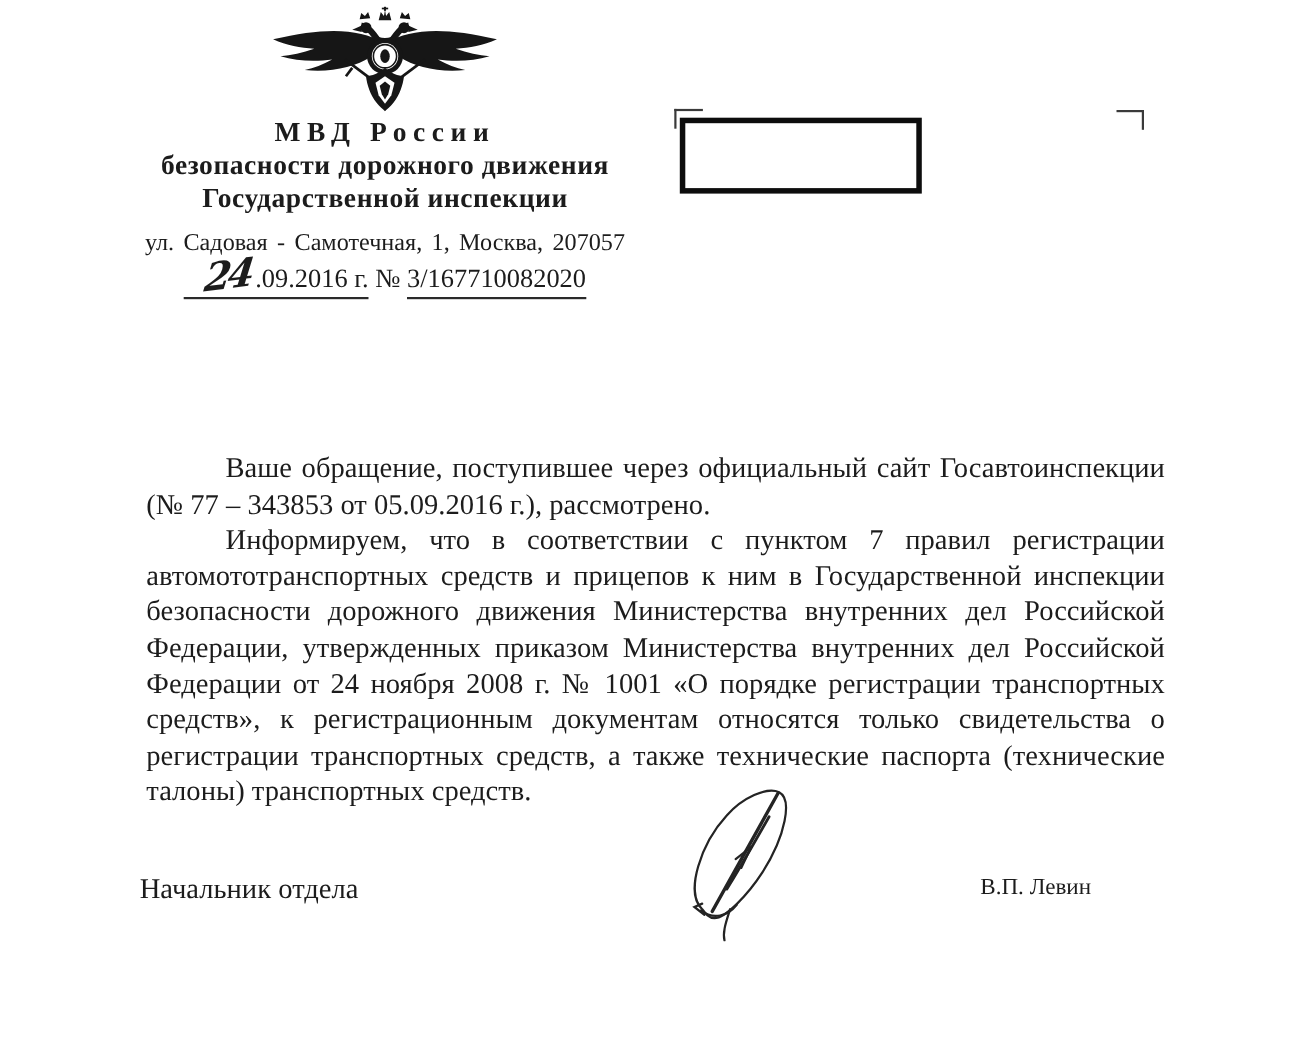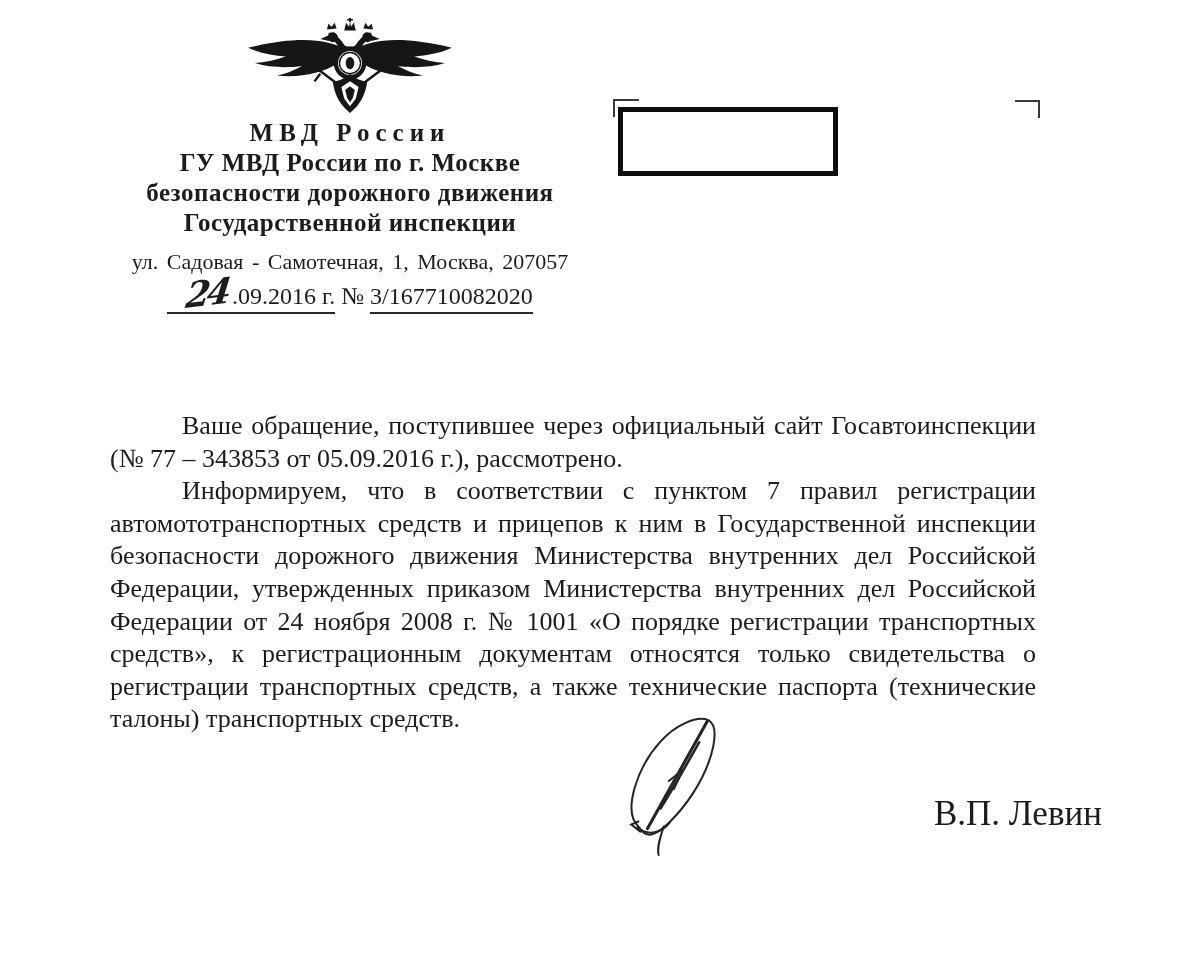--- a/index.html
+++ b/index.html
@@ -1,21 +1,21 @@
 <!DOCTYPE html>
 <html><head>
 <meta charset="utf-8">
 <style>
   html,body{margin:0;padding:0;background:#fff;}
   .page{
     position:relative;width:1187px;height:954px;background:#ffffff;
     font-family:"Liberation Serif","DejaVu Serif",serif;color:#1c1c1c;overflow:hidden;
   }
   
-  .letterhead{position:absolute;left:113px;top:18px;width:474px;text-align:center;}
+  .letterhead{position:absolute;left:113px;top:6px;width:474px;text-align:center;}
   .emblem{display:block;margin:0 auto 4px auto;width:216px;height:96px;}
   .org-line{font-weight:bold;font-size:25px;line-height:30px;letter-spacing:.5px;white-space:nowrap;}
   .org-line.first{letter-spacing:6px;}
   .org-line.last{font-size:22px;line-height:28px;letter-spacing:.3px;}
   .address-line{font-size:22px;line-height:26px;margin-top:11px;word-spacing:3px;white-space:nowrap;}
   .date-line{font-size:24px;line-height:30px;margin-top:6px;white-space:nowrap;}
   .u-seg{border-bottom:2px solid #2a2a2a;display:inline-block;padding-bottom:1px;}
   .u-lead{display:inline-block;width:18px;}
   .hand-day{
     display:inline-block;font-family:"DejaVu Serif",serif;font-style:italic;font-weight:bold;
@@ -23,26 +23,26 @@
     transform:rotate(-7deg) skewX(-14deg);vertical-align:-1px;padding:0 3px 0 1px;
   }
   
   .stamp-box{position:absolute;left:618px;top:107px;width:220px;height:69px;
     border:5px solid #0d0d0d;box-sizing:border-box;background:#fff;}
   .crop-mark-left{position:absolute;left:613px;top:99px;width:24px;height:16px;
     border-top:2px solid #3a3a3a;border-left:2px solid #3a3a3a;}
   .crop-mark-right{position:absolute;left:1015px;top:100px;width:23px;height:16px;
     border-top:2px solid #3a3a3a;border-right:2px solid #3a3a3a;}
   
-  .doc-body{position:absolute;left:110px;top:410px;width:926px;
+  .doc-body{position:absolute;left:133px;top:410px;width:926px;
     font-size:26px;line-height:32.6px;text-align:justify;}
   .doc-body p{margin:0;text-indent:72px;}
   
   .signoff-title{position:absolute;left:127px;top:793px;font-size:26px;white-space:nowrap;}
-  .signer-name{position:absolute;left:934px;top:794px;width:141px;font-size:35px;
+  .signer-name{position:absolute;left:871px;top:794px;width:141px;font-size:21px;
     text-align:center;white-space:nowrap;}
   .signature-svg{position:absolute;left:610px;top:714px;width:152px;height:142px;}
 </style>
 </head>
 <body>
 
 <div class="page">
 
   <div class="letterhead">
 
@@ -77,21 +77,20 @@
         <path d="M124 68 L148 50"></path>
         <path d="M79 58 l-6 8"></path>
       </g>
 
       <path fill="#161616" d="M110 58 C115 63 123 66 128 66 C127 74 124 84 118 91 C115 95 112 97 110 99 C108 97 105 95 102 91 C96 84 93 74 92 66 C97 66 105 63 110 58 Z"></path>
       <path fill="#ffffff" d="M110 66 L119 72 L116 84 L110 92 L104 84 L101 72 Z"></path>
       <path fill="#161616" d="M110 71 L115 75 L113 83 L110 88 L107 83 L105 75 Z"></path>
     </svg>
 
     <div class="org-line first">МВД России</div>
-    <div class="org-line">ГУ МВД России по г. Москве</div>
     <div class="org-line">безопасности дорожного движения</div>
     <div class="org-line">Государственной инспекции</div>
 
     <div class="address-line">ул. Садовая - Самотечная, 1, Москва, 207057</div>
 
     <div class="date-line">
       <span class="u-seg"><span class="u-lead"></span><span class="hand-day">24</span><span>.09.2016 г.</span></span>
       <span>№</span>
       <span class="u-seg">3/167710082020</span>
     </div>
@@ -99,20 +98,21 @@
 
   <div class="crop-mark-left"></div>
   <div class="stamp-box"></div>
   <div class="crop-mark-right"></div>
 
   <div class="doc-body">
     <p>Ваше обращение, поступившее через официальный сайт Госавтоинспекции (№ 77 – 343853 от 05.09.2016 г.), рассмотрено.</p>
     <p>Информируем, что в соответствии с пунктом 7 правил регистрации автомототранспортных средств и прицепов к ним в Государственной инспекции безопасности дорожного движения Министерства внутренних дел Российской Федерации, утвержденных приказом Министерства внутренних дел Российской Федерации от 24 ноября 2008 г. № 1001 «О порядке регистрации транспортных средств», к регистрационным документам относятся только свидетельства о регистрации транспортных средств, а также технические паспорта (технические талоны) транспортных средств.</p>
   </div>
 
+  <div class="signoff-title">Начальник отдела</div>
 
   <svg class="signature-svg" viewBox="0 0 150 140" aria-hidden="true" fill="none" stroke="#242424" stroke-linecap="round">
     <path stroke-width="2" d="M28 111 C12 96 27 52 50 27 C64 11 86 1 97 6 C109 12 103 45 82 78 C69 98 49 119 39 119 C34 119 31 115 28 111 Z"></path>
     <path stroke-width="3" d="M96 7 L37 113"></path>
     <path stroke-width="2.5" d="M88 28 C76 49 62 74 50 93"></path>
     <path stroke-width="2" d="M63 74 l9 -19 l-14 11"></path>
     <path stroke-width="2" d="M27 112 C38 121 51 117 59 107"></path>
     <path stroke-width="2" d="M53 111 C50 121 46 131 48 139"></path>
     <path stroke-width="2" d="M30 116 l-9 -7 l7 -3"></path>
   </svg>

